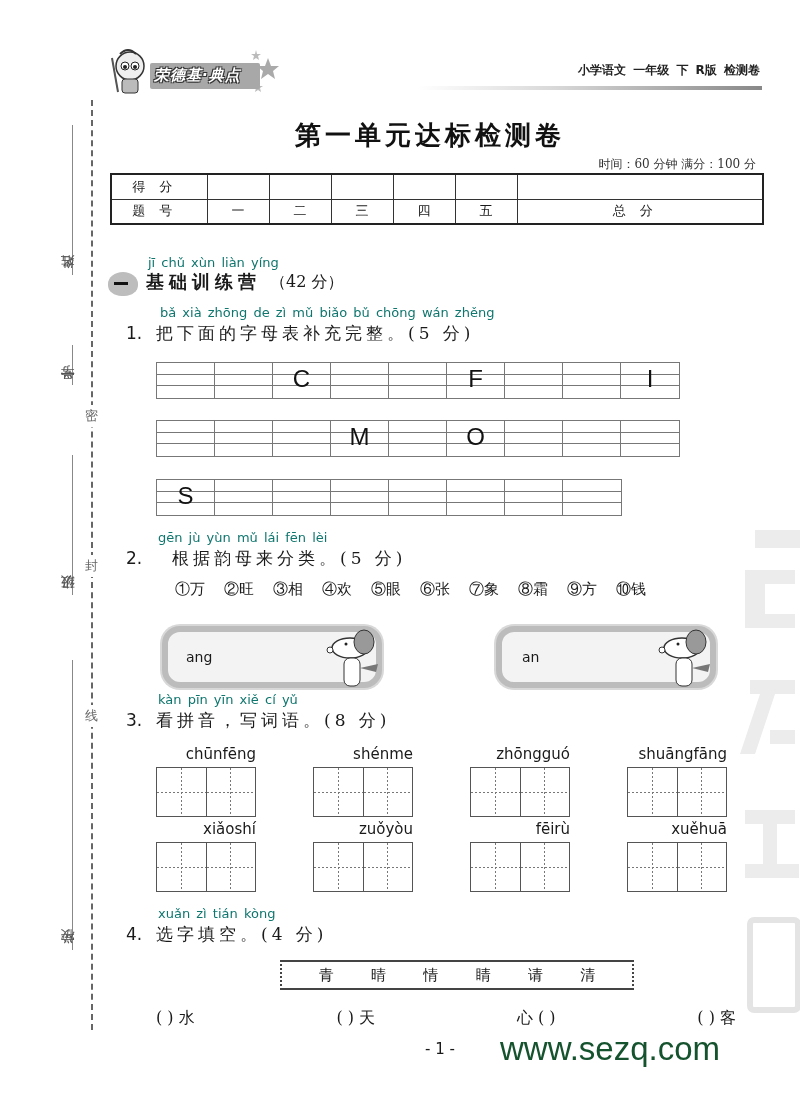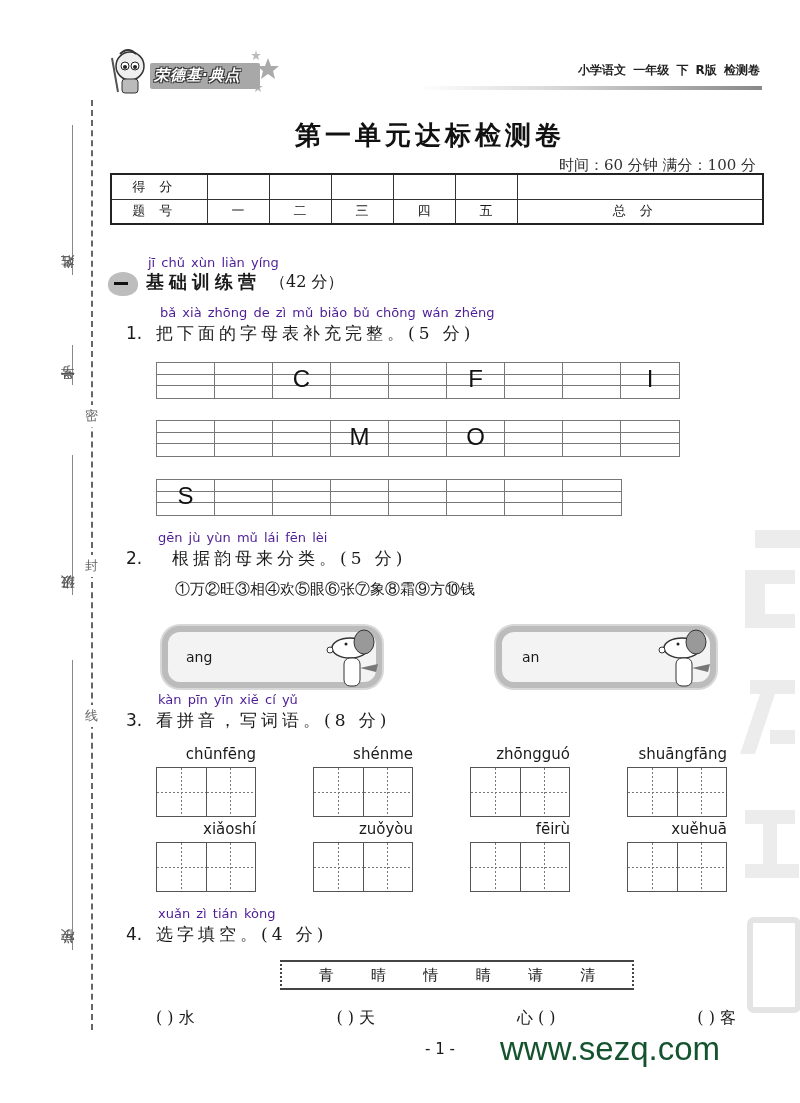--- a/index.html
+++ b/index.html
@@ -16,45 +16,45 @@
   .header-rule { left: 418px; top: 86px; width: 344px; height: 4px; background: linear-gradient(to right, #ffffff 0%, #d8d8d8 40%, #888 100%); }
 
   
   .dash-line { left: 91px; top: 100px; height: 930px; border-left: 2px dashed #666; }
   .side-label { font-family: "DejaVu Serif", serif; font-size: 14px; color: #555; writing-mode: vertical-rl; transform: rotate(180deg); }
   .side-line { width: 1px; background: #888; }
   .seal-char { font-size: 13px; color: #666; background: #fff; padding: 2px 0; }
 
   
   .title { left: 0; width: 800px; top: 118px; text-align: center; font-family: "DejaVu Serif", serif; font-weight: bold; font-size: 26px; letter-spacing: 4px; color: #111; padding-left: 60px; }
-  .meta { right: 44px; top: 156px; font-size: 15px; color: #333; }
+  .meta { right: 44px; top: 156px; font-size: 12px; color: #333; }
 
   
   .score-table { left: 110px; top: 173px; width: 654px; border-collapse: collapse; font-size: 13px; }
   .score-table td { border: 1px solid #333; height: 25px; text-align: center; }
   .score-table { border: 2px solid #222; }
   .score-table td:first-child { width: 96px; letter-spacing: 14px; }
 
   
-  .pinyin { font-family: "DejaVu Sans", sans-serif; font-size: 13px; color: #4c1d95; word-spacing: 2px; white-space: nowrap; }
+  .pinyin { font-family: "DejaVu Sans", sans-serif; font-size: 13px; color: #0f766e; word-spacing: 2px; white-space: nowrap; }
   .section-head { font-family: "DejaVu Serif", serif; font-weight: bold; font-size: 18px; letter-spacing: 5px; }
   .section-badge { left: 108px; top: 272px; width: 30px; height: 24px; background: #bdbdbd; border-radius: 50% 50% 45% 45%; }
   .section-badge span { position: absolute; left: 6px; top: 10px; width: 14px; height: 3px; background: #111; }
   .q-num { font-family: "DejaVu Sans", sans-serif; font-size: 17px; }
   .q-text { font-family: "DejaVu Serif", serif; font-size: 17px; letter-spacing: 4px; }
 
   
   .alpha-row { display: flex; border: 1px solid #777; background:
       linear-gradient(#777,#777) 0 33%/100% 1px no-repeat,
       linear-gradient(#777,#777) 0 66%/100% 1px no-repeat; height: 37px; }
   .alpha-cell { width: 58px; border-right: 1px solid #777; position: relative; font-family: "Liberation Sans", sans-serif; font-size: 24px; color: #111; text-align: center; line-height: 32px; }
   .alpha-cell:last-child { border-right: none; }
 
   
-  .options { left: 175px; top: 580px; font-size: 15px; display: flex; white-space: nowrap; }
+  .options { left: 175px; top: 580px; font-size: 15px; display: flex; gap: 19px; white-space: nowrap; }
 
   
   .cloud { width: 220px; height: 62px; background: #f3f3f3; border: 6px solid #bcbcbc; border-radius: 18px; box-shadow: 0 0 0 2px #d8d8d8; }
   .cloud-label { font-family: "DejaVu Sans", sans-serif; font-size: 14px; }
   .dog { width: 62px; height: 68px; }
 
   
   .word { position: absolute; width: 100px; }
   .word .py { font-family: "DejaVu Sans", sans-serif; font-size: 15px; display: flex; justify-content: flex-end; height: 22px; white-space: nowrap; }
   .word .grid { display: flex; border: 1.5px solid #555; height: 50px; }

